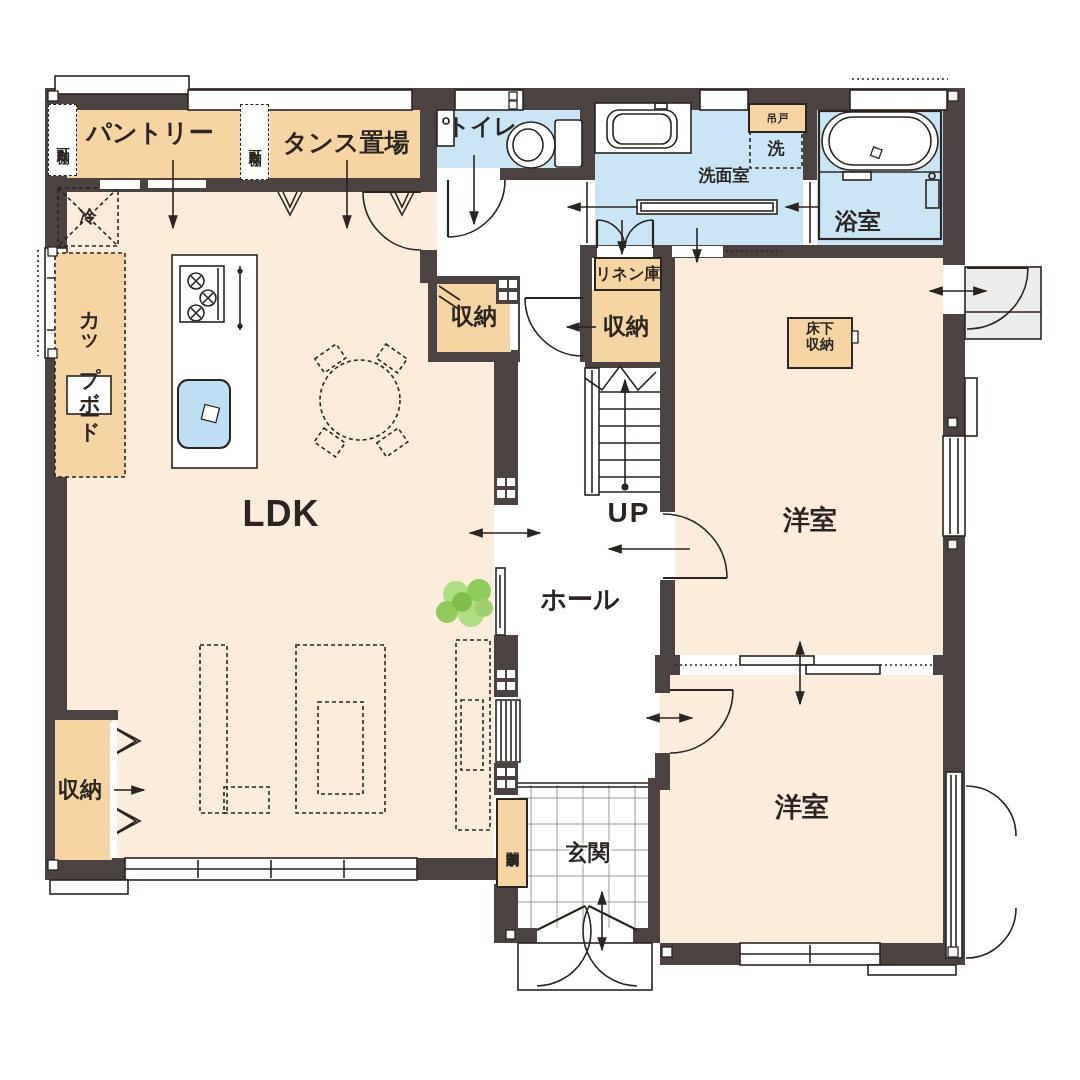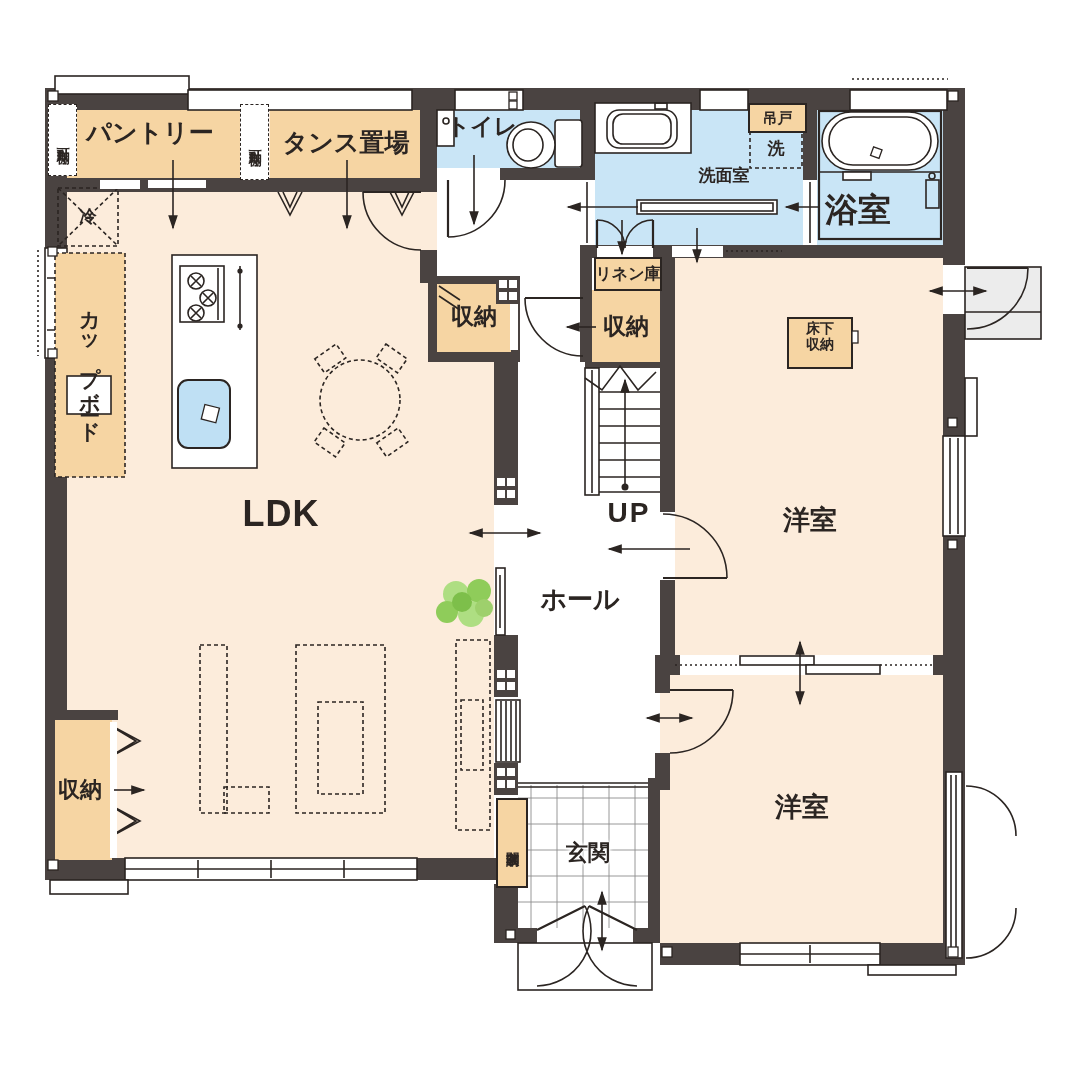--- a/index.html
+++ b/index.html
@@ -339,34 +339,34 @@
     <line class="ln" x1="930" y1="291" x2="986" y2="291" marker-start="url(#as)" marker-end="url(#ae)"></line>
     <line class="ln" x1="602" y1="892" x2="602" y2="950" marker-start="url(#as)" marker-end="url(#ae)"></line>
     <line class="ln" x1="114" y1="790" x2="144" y2="790" marker-end="url(#ae)"></line>
   </g>
 </svg>
 
   <div class="lbl ctr" style="left:150px;top:132px;font-size:25px">パントリー</div>
   <div class="lbl ctr" style="left:346px;top:142px;font-size:25px">タンス置場</div>
   <div class="lbl ctr" style="left:482px;top:127px;font-size:23px">トイレ</div>
   <div class="lbl ctr" style="left:724px;top:176px;font-size:17px">洗面室</div>
-  <div class="lbl ctr" style="left:858px;top:210px;font-size:33px">浴室</div>
+  <div class="lbl ctr" style="left:858px;top:222px;font-size:23px">浴室</div>
   <div class="lbl ctr" style="left:810px;top:520px;font-size:27px">洋室</div>
   <div class="lbl ctr" style="left:802px;top:807px;font-size:27px">洋室</div>
   <div class="lbl ctr" style="left:281px;top:514px;font-size:36px;letter-spacing:1px">LDK</div>
   <div class="lbl ctr halo" style="left:580px;top:600px;font-size:26px">ホール</div>
   <div class="lbl ctr halo" style="left:588px;top:853px;font-size:22px">玄関</div>
   <div class="lbl ctr" style="left:629px;top:513px;font-size:28px;letter-spacing:2px">UP</div>
 
   <div class="lbl dbox vert" style="left:48px;top:104px;width:27px;height:70px;font-size:13px">可動棚</div>
   <div class="lbl dbox vert" style="left:240px;top:104px;width:27px;height:74px;font-size:13px">可動棚</div>
   <div class="lbl vert nobg" style="left:57px;top:258px;width:66px;height:214px;font-size:21px;letter-spacing:3px">カップボード</div>
   <div class="lbl ctr" style="left:88px;top:217px;font-size:17px">冷</div>
   <div class="lbl ctr" style="left:776px;top:149px;font-size:17px">洗</div>
-  <div class="lbl obox" style="left:748px;top:103px;width:55px;height:26px;font-size:15px">吊戸</div>
+  <div class="lbl obox" style="left:748px;top:103px;width:55px;height:26px;font-size:11px">吊戸</div>
   <div class="lbl obox" style="left:594px;top:257px;width:64px;height:30px;font-size:16px">リネン庫</div>
   <div class="lbl ctr" style="left:626px;top:327px;font-size:23px">収納</div>
   <div class="lbl ctr" style="left:474px;top:317px;font-size:23px">収納</div>
   <div class="lbl ctr" style="left:80px;top:790px;font-size:22px">収納</div>
   <div class="lbl" style="left:788px;top:318px;width:64px;height:38px;font-size:14px">
       <span class="wrap">床下収納</span>
     </div>
   <div class="lbl obox vert" style="left:496px;top:798px;width:28px;height:86px;font-size:13px;letter-spacing:1px">玄関収納</div>
 </div>
 

